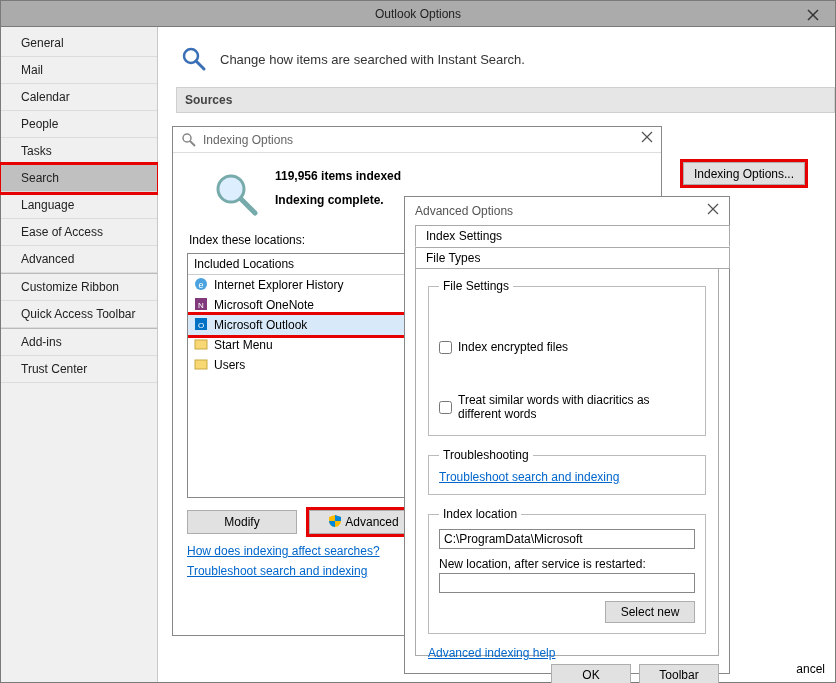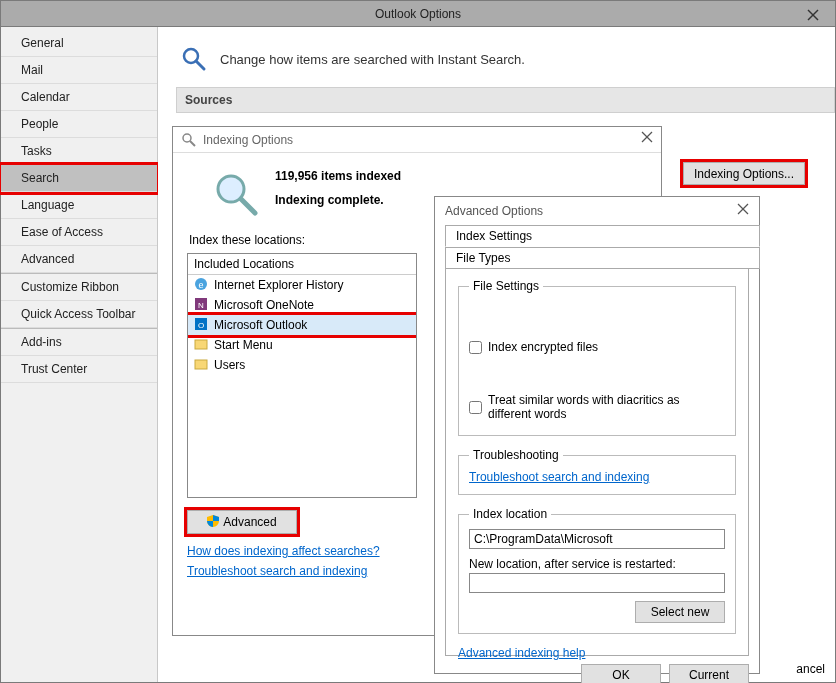--- a/index.html
+++ b/index.html
@@ -32,21 +32,21 @@
   .idx-locations-label { margin: 10px 0 6px 2px; font-size: 12px; }
   .list-box { border: 1px solid #888; width: 230px; height: 245px; overflow: hidden; }
   .list-header { background: #fff; border-bottom: 1px solid #ccc; padding: 3px 6px; font-size: 12px; }
   .list-row { padding: 2px 6px; font-size: 12px; display: flex; align-items: center; gap: 4px; }
   .list-row.sel { background: #d8eaf9; }
   .btn-row { margin-top: 12px; display: flex; gap: 12px; }
   .win-btn { width: 110px; height: 24px; background: #e1e1e1; border: 1px solid #adadad; font-size: 12px; cursor: pointer; display: inline-flex; align-items:center; justify-content:center; gap:4px; }
   .link { color: #0066cc; text-decoration: underline; font-size: 12px; cursor: pointer; display: inline-block; }
 
   
-  .adv-dialog { position: absolute; left: 434px; top: 196px; width: 326px; height: 478px; background: #fff; border: 1px solid #888; z-index: 5; }
+  .adv-dialog { position: absolute; left: 404px; top: 196px; width: 326px; height: 478px; background: #fff; border: 1px solid #888; z-index: 5; }
   .adv-title { height: 28px; display: flex; align-items: center; padding: 0 10px; position: relative; color:#555; }
   .adv-title .x { position: absolute; right: 10px; top: 6px; }
   .tab-strip { display: flex; padding-left: 10px; flex-direction: column; }
   .tab { border: 1px solid #aaa; padding: 3px 10px; font-size: 12px; background: #fff; cursor: pointer; margin-right: -1px; }
   .tab.active { border-bottom: 1px solid #fff; position: relative; z-index: 2; }
   .tab-panel { border: 1px solid #aaa; margin: -1px 10px 8px 10px; padding: 10px 12px 12px 12px; height: 388px; position: relative; }
   fieldset { border: 1px solid #bbb; padding: 8px 10px 10px 10px; margin-bottom: 12px; font-size: 12px; }
   legend { padding: 0 4px; font-size: 12px; }
   .chk-row { display: flex; align-items: center; gap: 6px; font-size: 12px; margin-bottom: 4px; margin-top: 39px; }
   .chk-row input { width: 13px; height: 13px; }
@@ -171,20 +171,23 @@
           </div>
           <div class="list-row">
             <span class="small-icon"><svg width="14" height="14">
                 <rect x="1" y="3" width="12" height="9" fill="#f8d775" stroke="#caa93f"></rect>
               </svg></span>
             <span>Users</span>
           </div>
         </div>
     </div>
     <div class="btn-row">
+      <button class="win-btn">
+          <span>Modify</span>
+        </button>
       <button class="win-btn hl">
         <span><svg width="12" height="12">
               <path d="M6 0 L12 2 V6 C12 9 9 12 6 12 C3 12 0 9 0 6 V2 Z" fill="#fb0"></path>
               <path d="M6 0 L12 2 V6 L6 6 Z" fill="#08d"></path>
               <path d="M6 6 L6 12 C3 12 0 9 0 6 Z" fill="#08d"></path>
             </svg></span>
         <span>Advanced</span>
       </button>
     </div>
     <div style="margin-top:10px;"><span class="link">How does indexing affect searches?</span></div>
@@ -231,15 +234,15 @@
       <input class="field-input" readonly="" value="" style="">
       <div style="text-align:right;margin-top:8px;">
         <button class="small-btn" style="width:90px"><span>Select new</span></button>
       </div>
     </fieldset>
 
     <span class="link">Advanced indexing help</span>
   </div>
   <div class="adv-footer">
     <button class="small-btn"><span>OK</span></button>
-    <button class="small-btn"><span>Current</span></button>
+    <button class="small-btn"><span>Toolbar</span></button>
   </div>
 </div>
 
 </body></html>

